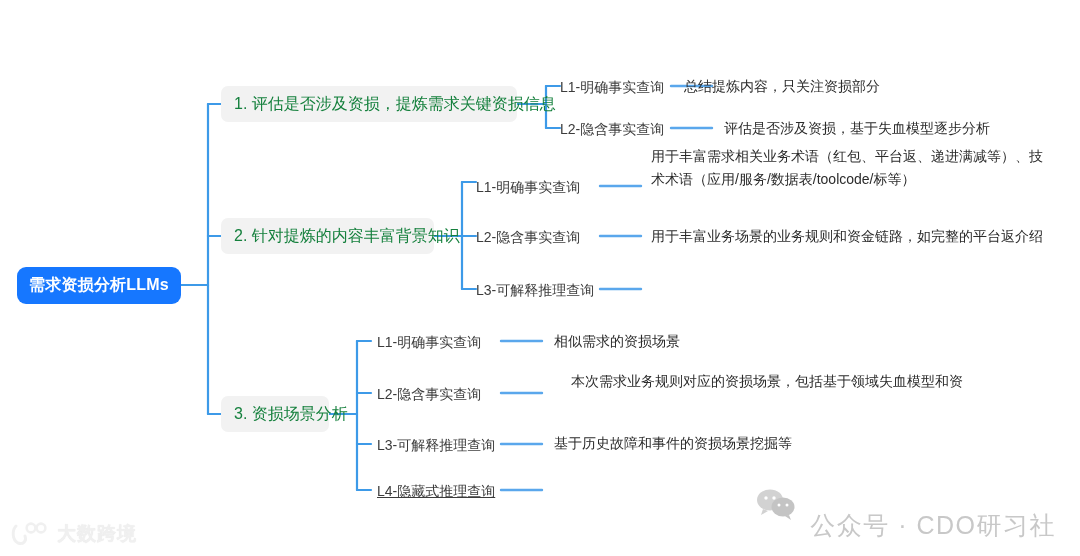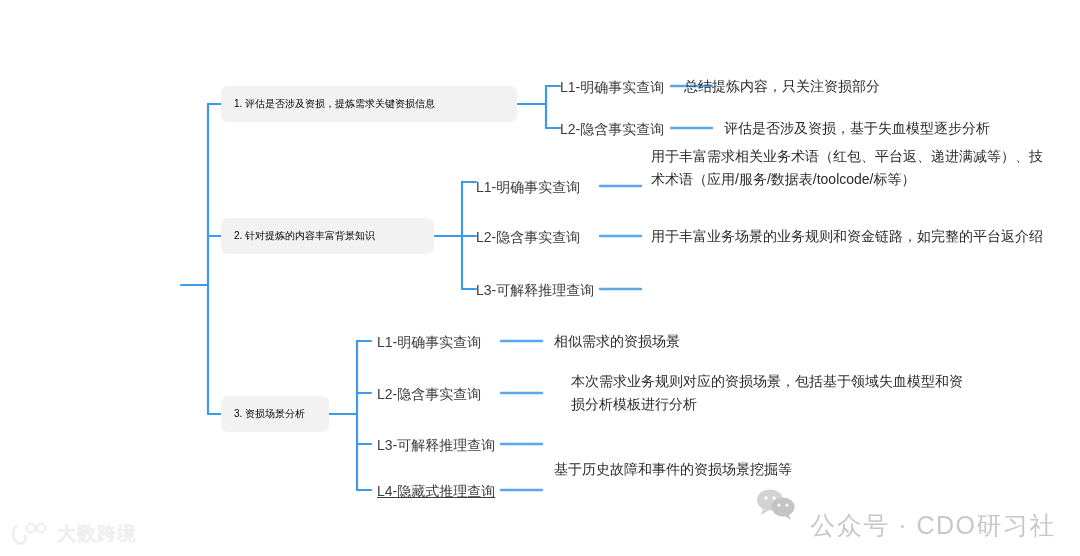--- a/index.html
+++ b/index.html
@@ -44,23 +44,23 @@
     box-sizing: border-box;
     padding: 0 14px;
   }
 
   
   .branch-node {
     position: absolute;
     display: flex;
     align-items: center;
     background: #f2f2f2;
-    color: #000000;
+    color: #15803d;
     border-radius: 7px;
-    font-size: 10px;
+    font-size: 16px;
     font-weight: 400;
     white-space: nowrap;
     box-sizing: border-box;
     padding: 0 13px;
   }
 
   
   .leaf-label {
     position: absolute;
     color: #3c3c3c;
@@ -162,20 +162,23 @@
       <path d="M600 186 H641"></path>
       <path d="M600 236 H641"></path>
       <path d="M600 289 H641"></path>
       <path d="M501 341 H542"></path>
       <path d="M501 393 H542"></path>
       <path d="M501 444 H542"></path>
       <path d="M501 490 H542"></path>
     </g>
   </svg>
 
+  <div class="root-node" style="left:17px; top:267px; width:164px; height:37px;">
+    <span>需求资损分析LLMs</span>
+  </div>
 
   <div class="branch-node" style="left:221px; top:86px; width:296px; height:36px;">
     <span>1. 评估是否涉及资损，提炼需求关键资损信息</span>
   </div>
 
   <div class="leaf-label" style="left:560px; top:80px;">
     <span>L1-明确事实查询</span>
   </div>
   <div class="leaf-desc" style="left:684px; top:75px;">
     <span>总结提炼内容，只关注资损部分</span>
@@ -220,27 +223,26 @@
   </div>
   <div class="leaf-desc" style="left:554px; top:330px;">
     <span>相似需求的资损场景</span>
   </div>
 
   <div class="leaf-label" style="left:377px; top:387px;">
     <span>L2-隐含事实查询</span>
   </div>
   <div class="leaf-desc" style="left:554px; top:370px;margin-left:17px;">
     <span>本次需求业务规则对应的资损场景，包括基于领域失血模型和资</span>
-    <span>损分析模板进行分析</span>
   </div>
 
   <div class="leaf-label" style="left:377px; top:438px;">
     <span>L3-可解释推理查询</span>
   </div>
-  <div class="leaf-desc" style="left:554px; top:458px;">
+  <div class="leaf-desc" style="left:554px; top:432px;">
     <span>基于历史故障和事件的资损场景挖掘等</span>
   </div>
 
   <div class="leaf-label" style="left:377px; top:484px;text-decoration:underline;">
     <span>L4-隐藏式推理查询</span>
   </div>
 
   <div class="wm-left">
     <svg width="40" height="28" viewBox="0 0 40 28">
       <path d="M6 6 C2 10, 2 20, 8 23 C13 25, 17 21, 15 16" fill="none" stroke="#f0f0f0" stroke-width="3" stroke-linecap="round"></path>

